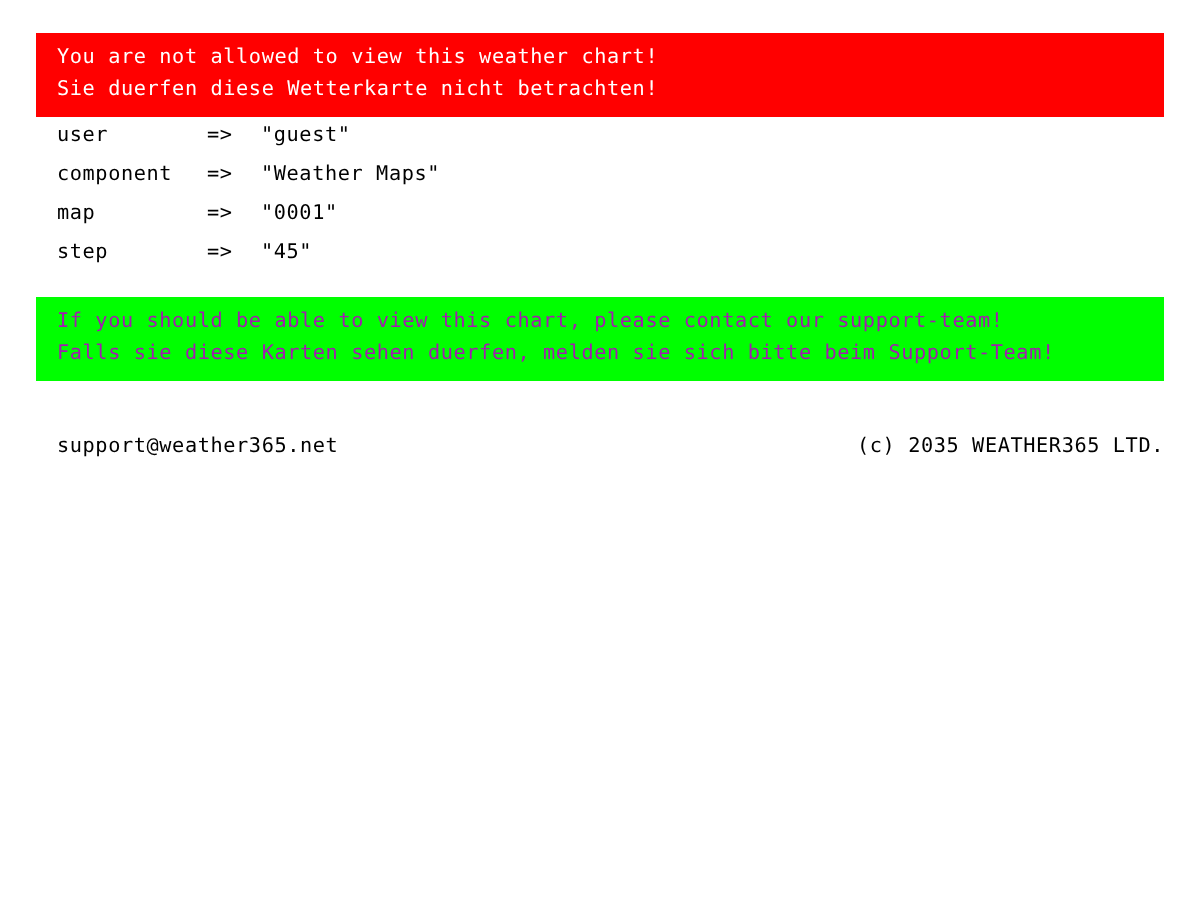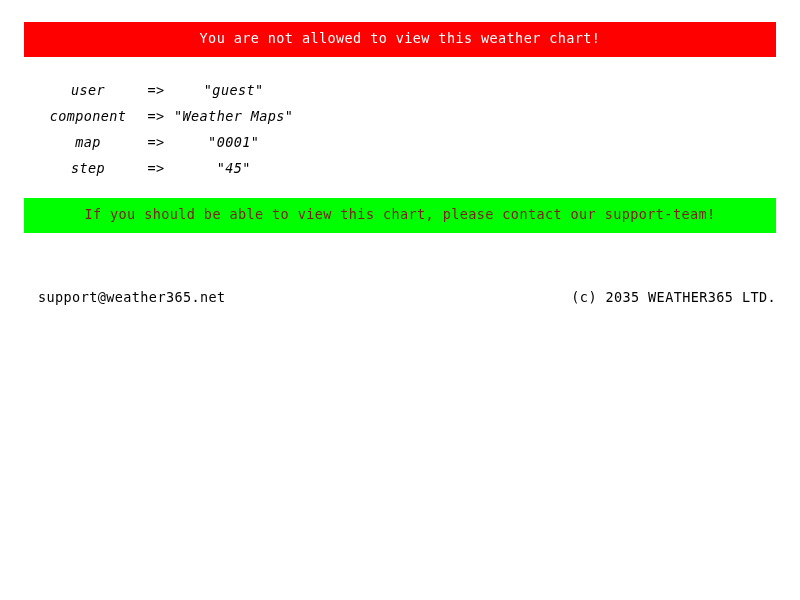--- a/index.html
+++ b/index.html
@@ -12,52 +12,50 @@
   }
   body {
     font-family: "DejaVu Sans Mono", monospace;
     font-size: 13.5px;
     color: #000000;
   }
   .page {
     position: relative;
     width: 800px;
     height: 600px;
-    text-align: center;
   }
   .banner {
     position: absolute;
     left: 24px;
     width: 752px;
     box-sizing: border-box;
     padding: 6px 14px 8px 14px;
     line-height: 21px;
     white-space: nowrap;
   }
   .banner-error {
     top: 22px;
     background: #ff0000;
     color: #ffffff;
   }
   .banner-ok {
     top: 198px;
     background: #00ff00;
-    color: #7f1d1d;
+    color: #a21caf;
   }
   .banner div {
     letter-spacing: 0.4px;
   }
   .params {
     position: absolute;
     left: 38px;
     top: 80px;
   }
   .params table {
     border-collapse: collapse;
-    font-style: italic;
   }
   .params td {
     padding: 0 0 6px 0;
     line-height: 20px;
     white-space: pre;
     vertical-align: top;
     letter-spacing: 0.4px;
   }
   .col-key { width: 100px; }
   .col-arrow { width: 36px; }
@@ -78,20 +76,21 @@
     margin-top: 39px;
   }
 </style>
 </head>
 <body>
 
 <div class="page">
 
   <div class="banner banner-error">
     <div>You are not allowed to view this weather chart!</div>
+    <div>Sie duerfen diese Wetterkarte nicht betrachten!</div>
   </div>
 
   <div class="params">
     <table>
       <tbody>
           <tr>
         <td class="col-key">user</td>
         <td class="col-arrow">=&gt;</td>
         <td>"guest"</td>
       </tr>
@@ -109,20 +108,21 @@
         <td class="col-key">step</td>
         <td class="col-arrow">=&gt;</td>
         <td>"45"</td>
       </tr>
     </tbody>
       </table>
   </div>
 
   <div class="banner banner-ok">
     <div>If you should be able to view this chart, please contact our support-team!</div>
+    <div>Falls sie diese Karten sehen duerfen, melden sie sich bitte beim Support-Team!</div>
   </div>
 
   <div class="footer">
     <a href="#">support@weather365.net</a>
     <span>(c) 2035 WEATHER365 LTD.</span>
   </div>
 
 </div>
 
 </body></html>

